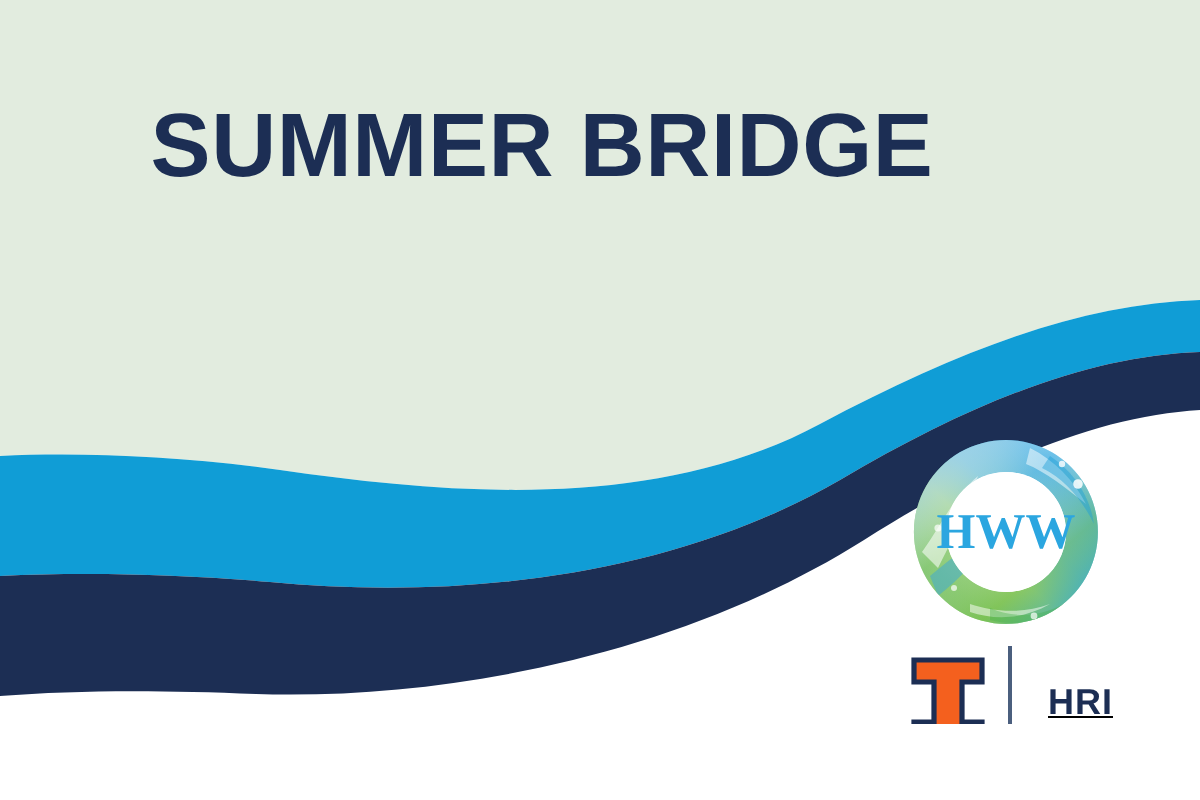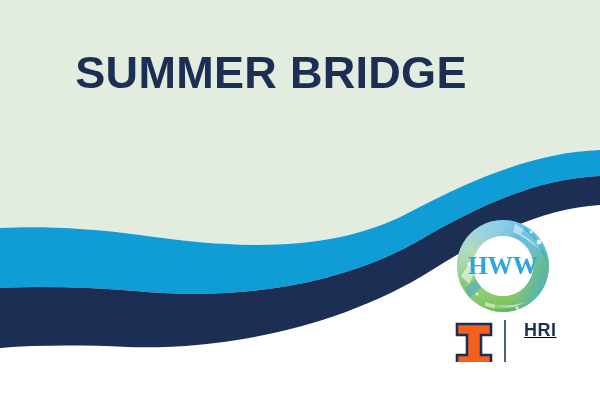--- a/index.html
+++ b/index.html
@@ -62,21 +62,21 @@
     z-index: 4;
   }
   .illinois-lockup {
     position: absolute;
     left: 452px;
     top: 320px;
     width: 120px;
     height: 62px;
     z-index: 4;
     display: flex;
-    align-items: flex-start;
+    align-items: center;
     text-decoration: underline;
   }
   .block-i-wrap {
     width: 44px;
     height: 50px;
     display: flex;
     align-items: center;
     justify-content: center;
   }
   .lockup-divider {

